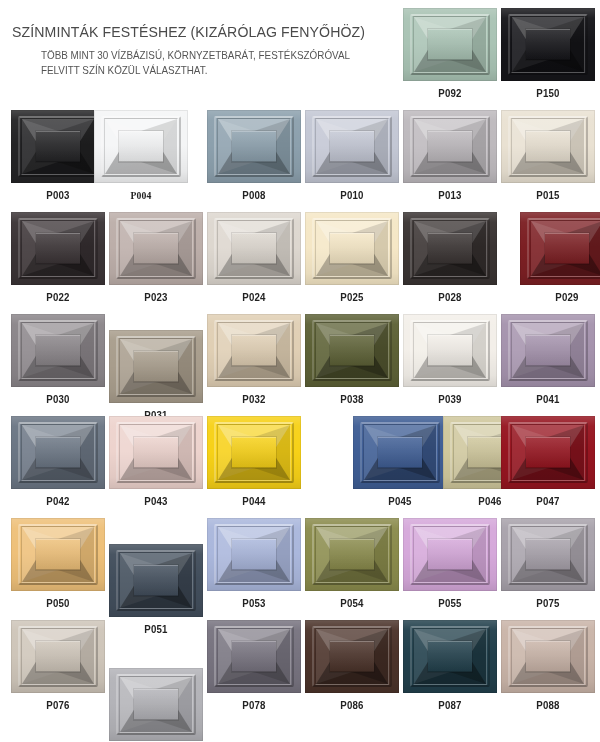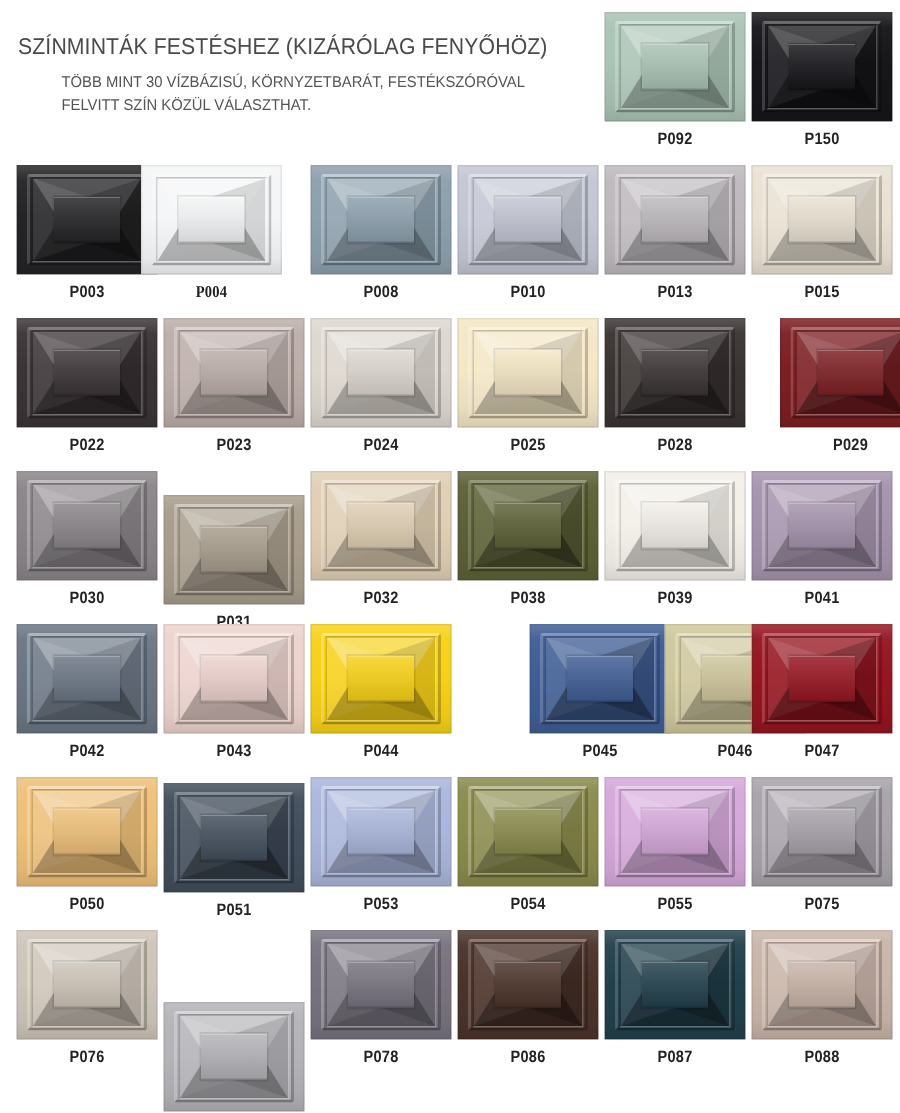--- a/index.html
+++ b/index.html
@@ -644,21 +644,21 @@
             <i class="bl"></i>
             <i class="br"></i>
             <i class="bb"></i>
           </div>
           <div class="field"></div>
           <div class="sheen"></div>
           <div class="edge"></div>
         </div>
         <div class="label">P050</div>
       </div>
-      <div class="cell" style="left: 109px; top: 522px;">
+      <div class="cell" style="left: 109px; top: 544px;">
         <div class="swatch dark" style="--base: #424e5c;">
           <div class="rail"></div>
           <div class="ogee"></div>
           <div class="ogee2"></div>
           <div class="bev">
             <i class="bt"></i>
             <i class="bl"></i>
             <i class="br"></i>
             <i class="bb"></i>
           </div>

